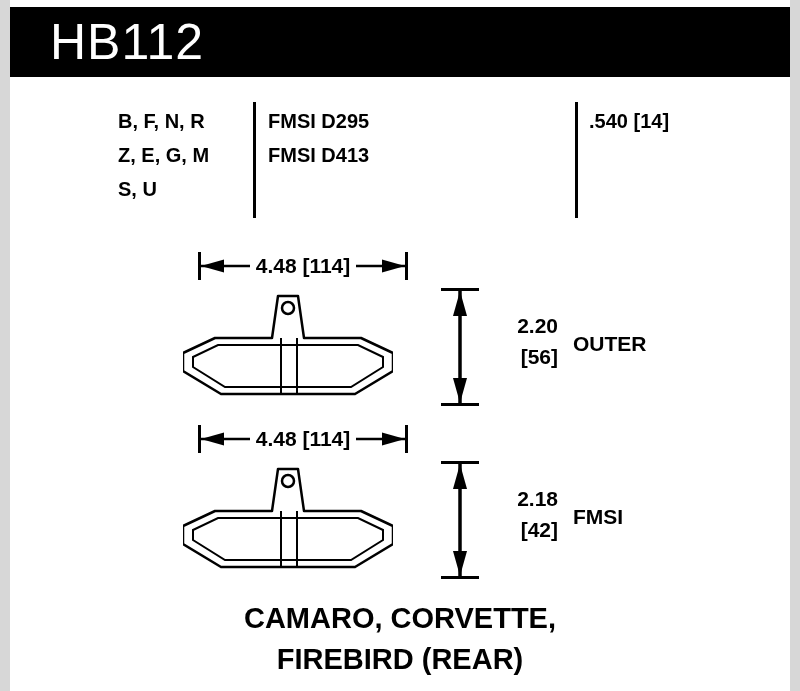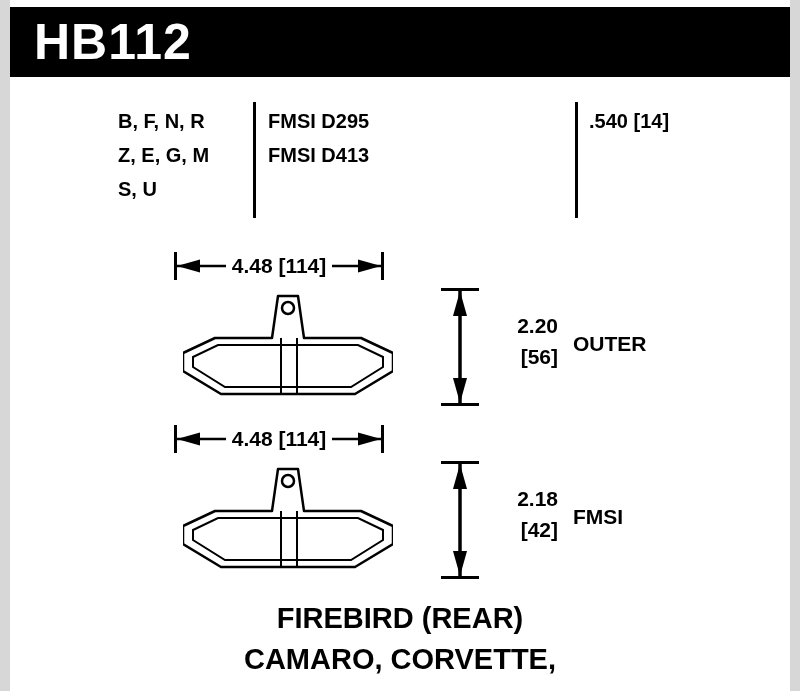--- a/index.html
+++ b/index.html
@@ -3,32 +3,32 @@
 <meta charset="utf-8">
 <style>
   html,body{margin:0;padding:0;background:#ffffff;}
   .page{position:relative;width:800px;height:691px;background:#ffffff;
         font-family:"Liberation Sans",sans-serif;font-weight:bold;color:#000;overflow:hidden;}
   .edge{position:absolute;top:0;bottom:0;width:10px;background:#d7d7d7;}
   .edge-left{left:0;}
   .edge-right{right:0;}
   .banner{position:absolute;left:10px;right:10px;top:7px;height:70px;background:#000;
           display:flex;align-items:center;}
-  .part-number{color:#fff;font-size:50px;font-weight:bold;padding-left:24px;letter-spacing:1px;}
+  .part-number{color:#fff;font-size:50px;font-weight:normal;padding-left:40px;letter-spacing:1px;}
   .spec-col{position:absolute;top:104px;font-size:20px;line-height:34px;}
   .col-compounds{left:118px;}
   .col-fmsi{left:268px;}
   .col-thickness{left:589px;}
   .vline{position:absolute;top:102px;height:116px;width:3px;background:#000;}
   .v1{left:253px;}
   .v2{left:575px;}
   .drawing{position:absolute;left:0;width:800px;height:168px;}
   .d1{top:250px;}
   .d2{top:423px;}
-  .hdim{position:absolute;left:174px;top:2px;width:210px;height:28px;}
+  .hdim{position:absolute;left:198px;top:2px;width:210px;height:28px;}
   .hdim-label{position:absolute;left:0;top:0;width:100%;text-align:center;
               font-size:21px;line-height:28px;}
   .pad{position:absolute;left:183px;top:40px;}
   .vdim{position:absolute;left:441px;top:38px;}
   .vdim-text{position:absolute;left:492px;top:60px;width:66px;text-align:right;
              font-size:21px;line-height:31px;}
   .side-label{position:absolute;left:573px;top:82px;font-size:21px;}
   .footer{position:absolute;left:0;top:598px;width:100%;text-align:center;
           font-size:29px;line-height:41px;}
 </style>
@@ -127,17 +127,17 @@
 
     <div class="vdim-text">
       <div>2.18</div>
       <div>[42]</div>
     </div>
 
     <div class="side-label">FMSI</div>
   </section>
 
   <footer class="footer">
+    <div>CAMARO, CORVETTE,</div>
     <div>FIREBIRD (REAR)</div>
-    <div>CAMARO, CORVETTE,</div>
   </footer>
 
 </div>
 
 </body></html>

